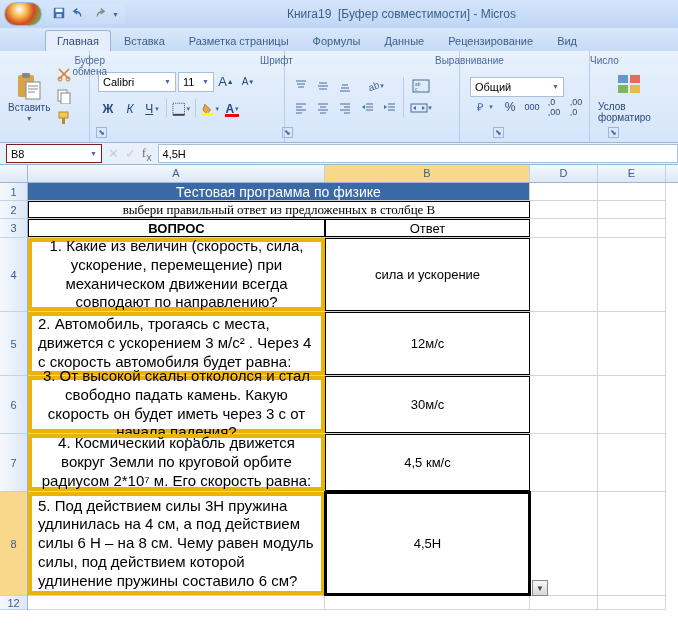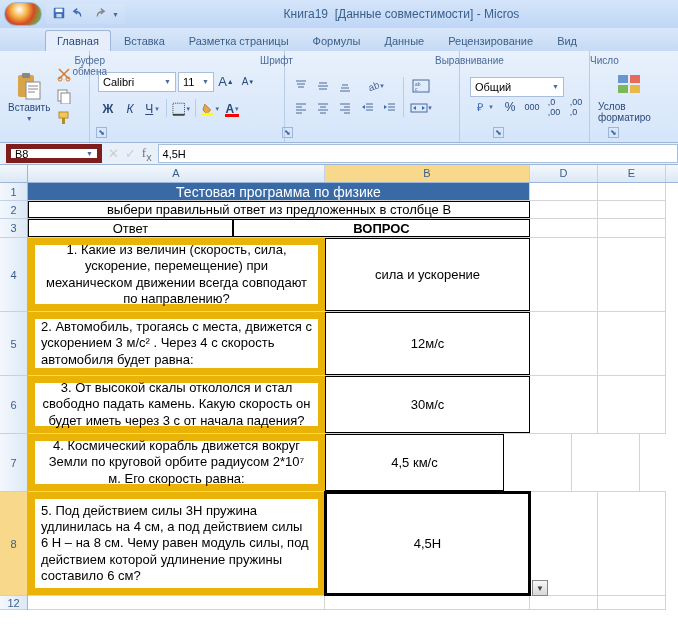--- a/index.html
+++ b/index.html
@@ -33,44 +33,44 @@
 .font-size { width: 36px; height: 20px; border: 1px solid #a8bfdb; background: #fff; font-size: 11px; padding: 0 4px; display: flex; align-items: center; justify-content: space-between; }
 .sm-btn { width: 20px; height: 20px; border: 1px solid transparent; display: flex; align-items: center; justify-content: center; font-size: 12px; color: #2a4a7a; }
 
 .align-col { display: flex; flex-direction: column; gap: 2px; }
 .align-row { display: flex; gap: 2px; }
 
 .num-format { width: 94px; height: 20px; border: 1px solid #a8bfdb; background: #fff; font-size: 11px; padding: 0 4px; display: flex; align-items: center; justify-content: space-between; }
 
 
 .formula-bar { height: 22px; background: #e8f0fa; border-bottom: 1px solid #9db6d8; display: flex; align-items: center; }
-.name-box { width: 96px; height: 19px; border: 5px solid #7f1d1d; background: #fff; margin-left: 6px; padding: 0 4px; display: flex; align-items: center; justify-content: space-between; font-size: 11px; }
+.name-box { width: 96px; height: 19px; border: 1px solid #7f1d1d; background: #fff; margin-left: 6px; padding: 0 4px; display: flex; align-items: center; justify-content: space-between; font-size: 11px; }
 .fb-btns { display: flex; gap: 6px; padding: 0 6px; color: #888; font-size: 13px; align-items: center; }
 .fb-fx { font-family: 'Times New Roman'; font-size: 13px; color: #737373; }
 .fb-input { flex: 1; height: 19px; border: 1px solid #a8bfdb; background: #fff; padding: 0 4px; font-size: 11px; display: flex; align-items: center; }
 
 
 .grid-area { height: 469px; background: #fff; position: relative; overflow: hidden; }
 .col-headers { height: 18px; display: flex; background: linear-gradient(#f4f8fd, #dce8f6); border-bottom: 1px solid #9db6d8; }
 .corner { width: 28px; border-right: 1px solid #9db6d8; }
 .col-h { border-right: 1px solid #c1d2e7; text-align: center; font-size: 11px; color: #3a5f8a; line-height: 17px; }
 .col-h.sel { background: #f8d88a; }
 
 .grid-body { display: flex; }
 .row-headers { width: 28px; background: linear-gradient(90deg,#f4f8fd,#dce8f6); border-right: 1px solid #9db6d8; }
 .row-h { border-bottom: 1px solid #c1d2e7; text-align: center; font-size: 11px; color: #3a5f8a; display: flex; align-items: center; justify-content: center; }
 .row-h.sel { background: #f8d88a; }
 
 .cells { position: relative; }
 .cell-row { display: flex; border-bottom: 1px solid #d4d4d4; }
 .cell { border-right: 1px solid #d4d4d4; font-size: 13px; display: flex; align-items: center; padding: 2px 4px; }
 .merged-title { background: #3a6aa5; color: #fff; justify-content: center; font-weight: 400; font-size: 14px; }
-.merged-sub { justify-content: center; background: #fff; border: 1px solid #000; font-size: 13px; }
+.merged-sub { justify-content: center; background: #fff; border: 1px solid #000; font-size: 13px; font-family: Liberation Serif, serif; }
 .header-cell { font-weight: bold; justify-content: center; border: 1px solid #000; }
-.q-cell { border: 7px solid #eab308; text-align: center; justify-content: center; font-size: 13px; line-height: 1.25; padding: 3px 6px; }
+.q-cell { border: 4px solid #eab308; text-align: center; justify-content: center; font-size: 15px; line-height: 1.25; padding: 3px 6px; }
 .a-cell { border: 1px solid #000; justify-content: center; font-size: 13px; }
 .active-cell { outline: 3px solid #000; outline-offset: -2px; }
 
 .dropdown-btn { position: absolute; width: 16px; height: 16px; border: 1px solid #888; background: linear-gradient(#f8f8f8,#d8d8d8); display: flex; align-items: center; justify-content: center; font-size: 8px; color: #444; }
 </style>
 </head>
 <body>
 
 <div class="titlebar">
   <div class="office-btn"></div>
@@ -82,21 +82,21 @@
         </svg></span>
     <span><svg viewBox="0 0 16 16">
           <path d="M6 3 L2 6 L6 9 M2 6 Q10 6 10 12" fill="none" stroke="#3b6db5" stroke-width="1.5"></path>
         </svg></span>
     <span><svg viewBox="0 0 16 16">
           <path d="M10 3 L14 6 L10 9 M14 6 Q6 6 6 12" fill="none" stroke="#888" stroke-width="1.5"></path>
         </svg></span>
     <span class="triangle">▼</span>
   </div>
   <div class="app-title">
-    <span>Книга19</span>&nbsp;&nbsp;<span>[Данные совместимости]</span> <span>- Micros</span>
+    <span>Книга19</span>&nbsp;&nbsp;<span>[Буфер совместимости]</span> <span>- Micros</span>
   </div>
 </div>
 
 <div class="ribbon-tabs">
   <div class="ribbon-tab active">Главная</div>
   <div class="ribbon-tab">Вставка</div>
   <div class="ribbon-tab">Разметка страницы</div>
   <div class="ribbon-tab">Формулы</div>
   <div class="ribbon-tab">Данные</div>
   <div class="ribbon-tab">Рецензирование</div>
@@ -372,22 +372,22 @@
         <div class="cell" style="width:68px"></div>
       </div>
 
       <div class="cell-row" style="height:18px">
         <div class="cell merged-sub" style="width:502px">выбери правильный ответ из предложенных в столбце В</div>
         <div class="cell" style="width:68px"></div>
         <div class="cell" style="width:68px"></div>
       </div>
 
       <div class="cell-row" style="height:19px">
+        <div class="cell header-cell" style="width:297px">ВОПРОС</div>
         <div class="cell header-cell" style="width:205px;font-weight:normal">Ответ</div>
-        <div class="cell header-cell" style="width:297px">ВОПРОС</div>
         <div class="cell" style="width:68px"></div>
         <div class="cell" style="width:68px"></div>
       </div>
 
       <div class="cell-row" style="height:74px">
         <div class="cell q-cell" style="width:297px">1. Какие из величин (скорость, сила, ускорение, перемещение) при механическом движении всегда совподают по направлению?</div>
         <div class="cell a-cell" style="width:205px">сила и ускорение</div>
         <div class="cell" style="width:68px"></div>
         <div class="cell" style="width:68px"></div>
       </div>
@@ -401,21 +401,21 @@
 
       <div class="cell-row" style="height:58px">
         <div class="cell q-cell" style="width:297px">3. От высокой скалы откололся и стал свободно падать камень. Какую скорость он будет иметь через 3 с от начала падения?</div>
         <div class="cell a-cell" style="width:205px">30м/с</div>
         <div class="cell" style="width:68px"></div>
         <div class="cell" style="width:68px"></div>
       </div>
 
       <div class="cell-row" style="height:58px">
         <div class="cell q-cell" style="width:297px;text-align:center;justify-content:flex-start">4. Космический корабль движется вокруг Земли по круговой орбите радиусом 2*10⁷ м. Его скорость равна:</div>
-        <div class="cell a-cell" style="width:179px">4,5 км/с</div>
+        <div class="cell a-cell" style="width:205px">4,5 км/с</div>
         <div class="cell" style="width:68px"></div>
         <div class="cell" style="width:68px"></div>
       </div>
 
       <div class="cell-row" style="height:104px">
         <div class="cell q-cell" style="width:297px;text-align:left;justify-content:flex-start">5. Под действием силы 3Н пружина удлинилась на 4 см, а под действием силы 6 Н – на 8 см. Чему равен модуль силы, под действием  которой удлинение пружины составило 6 см?</div>
         <div class="cell a-cell active-cell" style="width:205px">4,5Н</div>
         <div class="cell" style="width:68px"></div>
         <div class="cell" style="width:68px"></div>
       </div>

